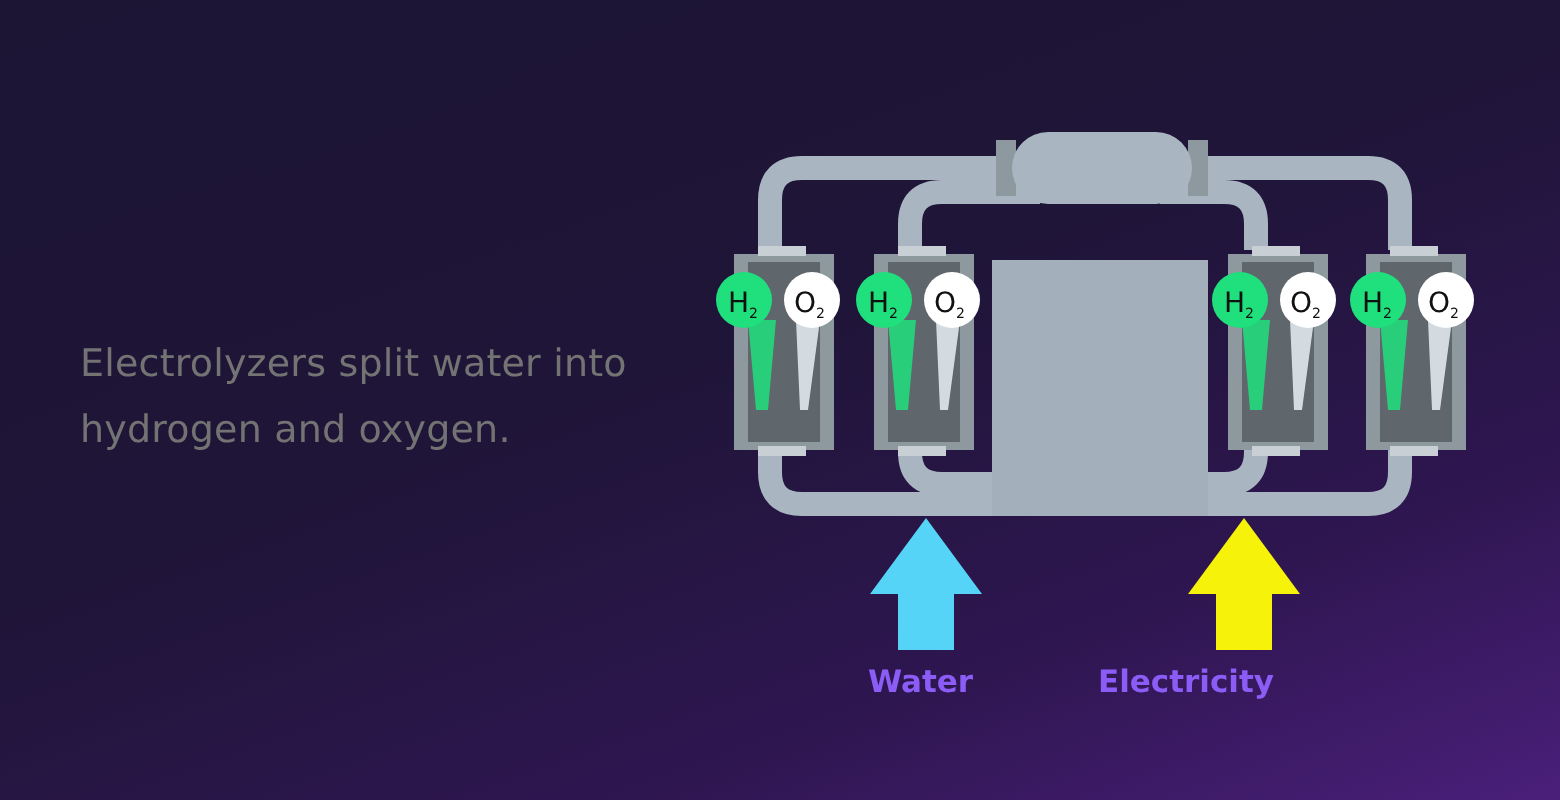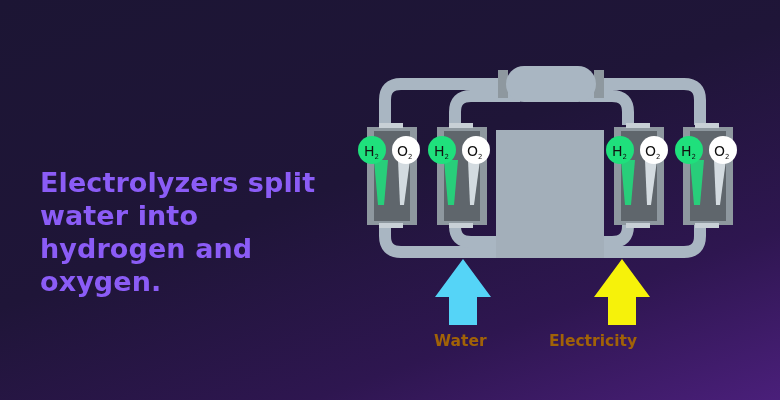--- a/index.html
+++ b/index.html
@@ -3,25 +3,25 @@
 <meta charset="utf-8">
 <style>
   html, body { margin:0; padding:0; }
   body {
     width:780px; height:400px; overflow:hidden; position:relative;
     background: linear-gradient(160deg, #1c1534 0%, #1f1538 45%, #2e1650 75%, #4a1f7a 100%);
     font-family: "DejaVu Sans", sans-serif;
   }
   .headline {
     position:absolute; left:40px; top:166px; width:300px;
-    color:#8b5cf6; font-size:27px; font-weight:bold; line-height:33px; letter-spacing:0.1px;
+    color:#737373; font-size:19px; font-weight:normal; line-height:33px; letter-spacing:0.1px;
   }
   svg.diagram { position:absolute; left:0; top:0; }
   .label {
-    position:absolute; color:#a16207; font-weight:bold; font-size:15.5px;
+    position:absolute; color:#8b5cf6; font-weight:bold; font-size:15.5px;
   }
   .badge-text { font-family:"DejaVu Sans", sans-serif; font-size:14px; fill:#111; }
   .sub { font-size:7px; }
 </style>
 </head>
 <body>
 
 <div class="headline">Electrolyzers split water into hydrogen and oxygen.</div>
 
 <svg class="diagram" width="780" height="400">

